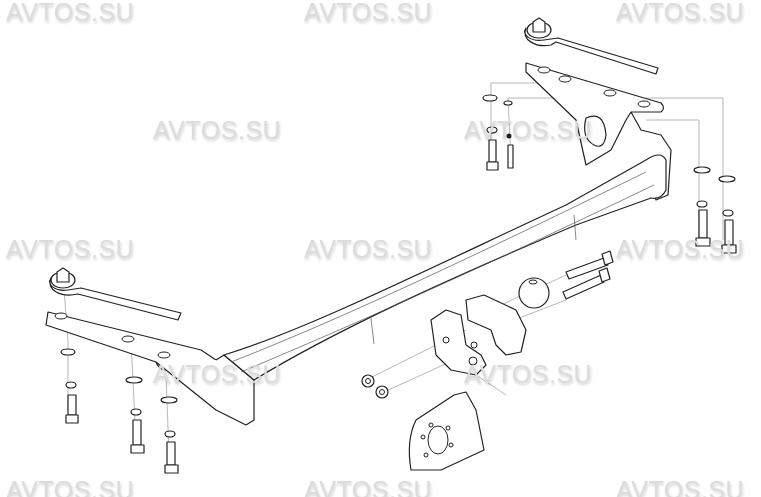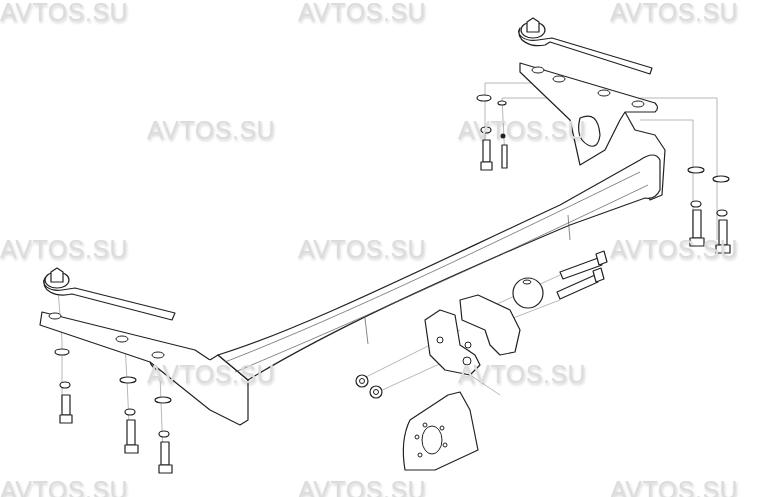--- a/index.html
+++ b/index.html
@@ -1,17 +1,17 @@
 <!DOCTYPE html>
 <html><head>
 <meta charset="utf-8">
 <style>
   html,body{margin:0;padding:0;background:#ffffff;}
   body{width:761px;height:497px;overflow:hidden;position:relative;font-family:"Liberation Sans",sans-serif;}
-  .canvas{position:absolute;left:0;top:0;width:720px;height:497px;}
+  .canvas{position:absolute;left:6px;top:0;width:720px;height:497px;}
   .wm{position:absolute;font-family:"Liberation Sans",sans-serif;font-size:25px;color:#dcdcdc;letter-spacing:0.5px;white-space:nowrap;text-shadow:1px 2px 3px rgba(0,0,0,0.18);line-height:1;user-select:none;}
   svg{position:absolute;left:0;top:0;}
   .ln{fill:#fff;stroke:#222;stroke-width:1.2;stroke-linejoin:round;}
   .thin{fill:none;stroke:#555;stroke-width:0.7;}
   .guide{fill:none;stroke:#888;stroke-width:0.6;}
   .hole{fill:#fff;stroke:#222;stroke-width:1;}
 </style>
 </head>
 <body>
 

